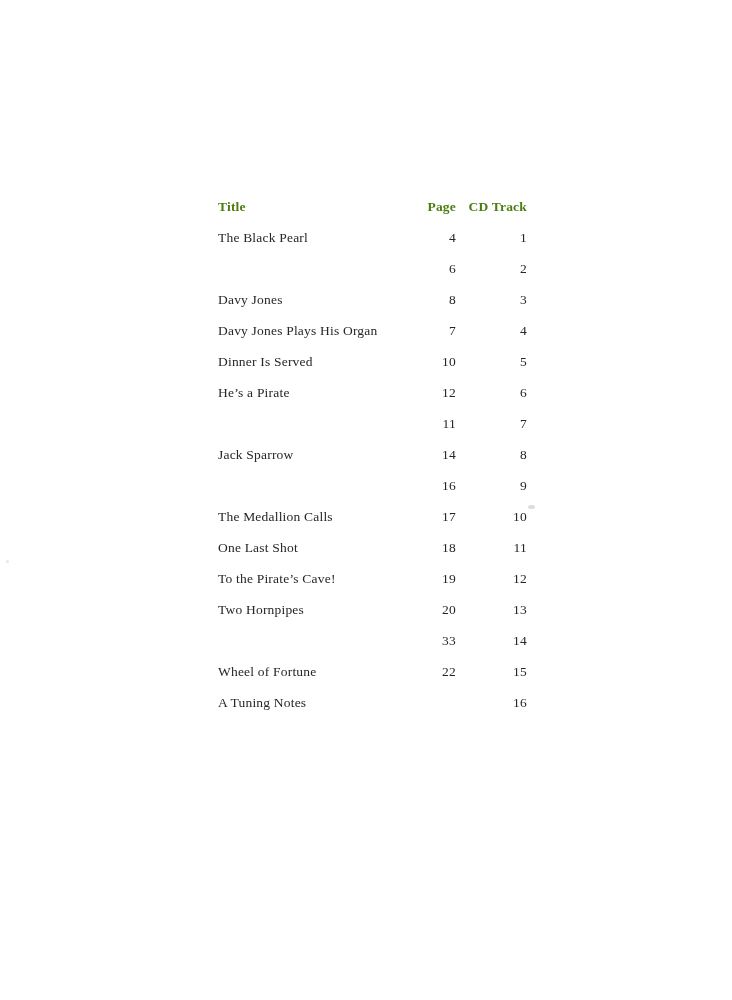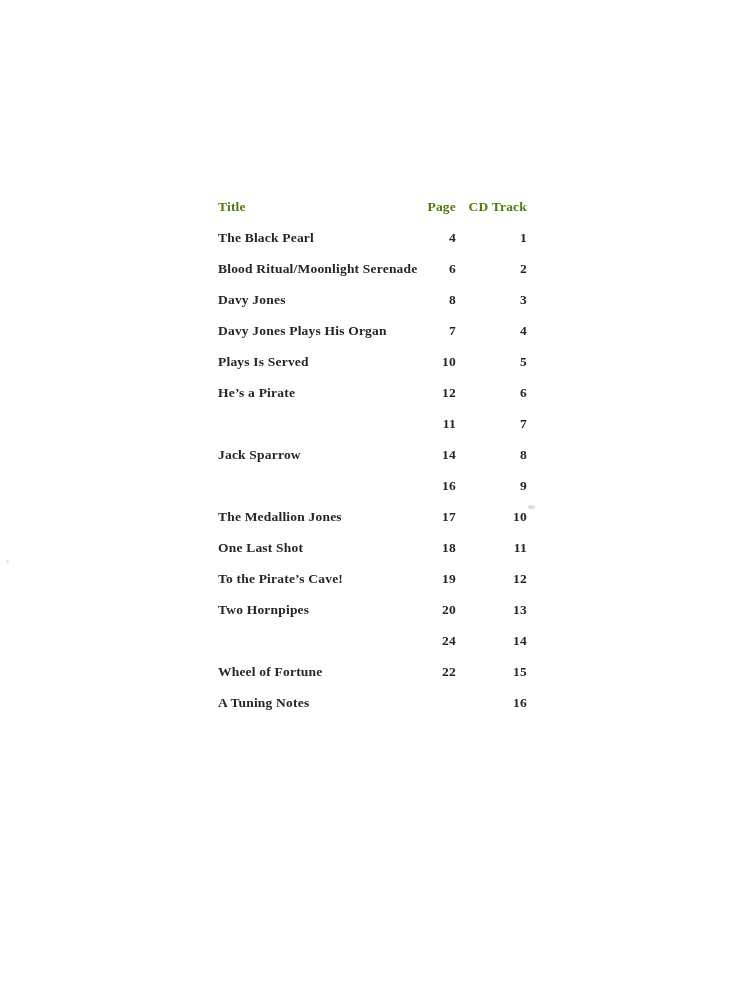--- a/index.html
+++ b/index.html
@@ -24,21 +24,21 @@
     width: 320px;
   }
   .row {
     display: grid;
     grid-template-columns: 200px 38px 11px 60px;
     height: 31px;
     align-items: center;
     font-size: 13.5px;
     letter-spacing: 0.2px;
   }
-  .cell { white-space: nowrap; font-weight: bold; }
+  .cell { white-space: nowrap; }
   .cell.title { text-align: left; grid-column: 1; }
   .cell.page  { text-align: right; grid-column: 2; }
   .cell.track { text-align: right; grid-column: 4; }
   .header-row .cell { font-weight: bold; color: #4d7c0f; }
   .scan-speck {
     position: absolute;
     left: 528px;
     top: 505px;
     width: 7px;
     height: 4px;
@@ -67,39 +67,38 @@
       <span class="cell track">CD Track</span>
     </div>
 
     <div class="row">
       <span class="cell title">The Black Pearl</span>
       <span class="cell page">4</span>
       <span class="cell track">1</span>
     </div>
 
     <div class="row">
-      <span class="cell title">Blood Ritual/Moonlight Serenade</span>
       <span class="cell page">6</span>
       <span class="cell track">2</span>
     </div>
 
     <div class="row">
       <span class="cell title">Davy Jones</span>
       <span class="cell page">8</span>
       <span class="cell track">3</span>
     </div>
 
     <div class="row">
       <span class="cell title">Davy Jones Plays His Organ</span>
       <span class="cell page">7</span>
       <span class="cell track">4</span>
     </div>
 
     <div class="row">
-      <span class="cell title">Plays Is Served</span>
+      <span class="cell title">Dinner Is Served</span>
       <span class="cell page">10</span>
       <span class="cell track">5</span>
     </div>
 
     <div class="row">
       <span class="cell title">He’s a Pirate</span>
       <span class="cell page">12</span>
       <span class="cell track">6</span>
     </div>
 
@@ -113,21 +112,21 @@
       <span class="cell page">14</span>
       <span class="cell track">8</span>
     </div>
 
     <div class="row">
       <span class="cell page">16</span>
       <span class="cell track">9</span>
     </div>
 
     <div class="row">
-      <span class="cell title">The Medallion Jones</span>
+      <span class="cell title">The Medallion Calls</span>
       <span class="cell page">17</span>
       <span class="cell track">10</span>
     </div>
 
     <div class="row">
       <span class="cell title">One Last Shot</span>
       <span class="cell page">18</span>
       <span class="cell track">11</span>
     </div>
 
@@ -137,21 +136,21 @@
       <span class="cell track">12</span>
     </div>
 
     <div class="row">
       <span class="cell title">Two Hornpipes</span>
       <span class="cell page">20</span>
       <span class="cell track">13</span>
     </div>
 
     <div class="row">
-      <span class="cell page">24</span>
+      <span class="cell page">33</span>
       <span class="cell track">14</span>
     </div>
 
     <div class="row">
       <span class="cell title">Wheel of Fortune</span>
       <span class="cell page">22</span>
       <span class="cell track">15</span>
     </div>
 
     <div class="row">

